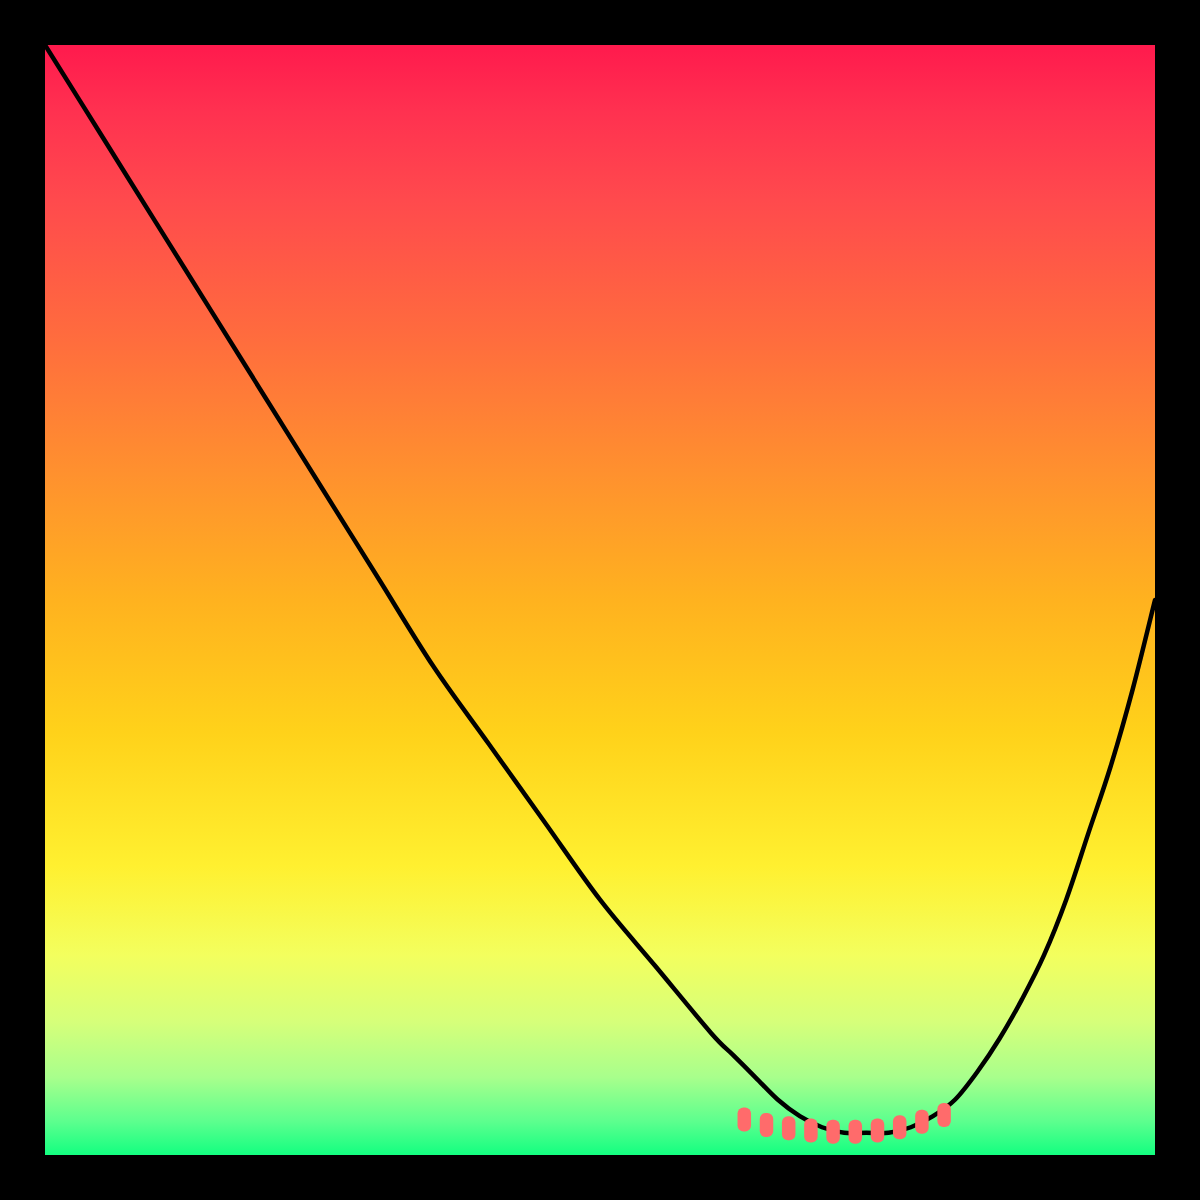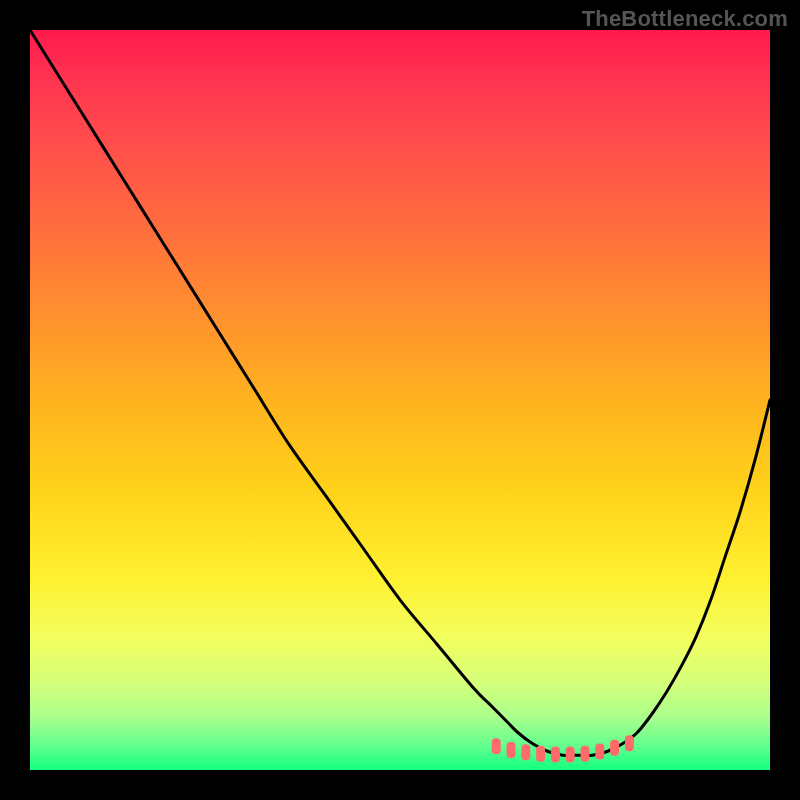--- a/index.html
+++ b/index.html
@@ -56,21 +56,20 @@
   }
   svg.curve {
     position: absolute;
     inset: 0;
   }
 </style>
 </head>
 <body>
 
 <div class="frame">
-  <div class="watermark">TheBottleneck.com</div>
 
   <div class="plot">
     <div class="gradient"></div>
     <svg class="curve" viewBox="0 0 740 740" preserveAspectRatio="none">
       <g id="curve-group">
           <path d="M 0.00 0.00 C 6.17 9.87, 24.67 39.47, 37.00 59.20 C 49.33 78.93, 61.67 98.67, 74.00 118.40 C 86.33 138.13, 98.67 157.87, 111.00 177.60 C 123.33 197.33, 135.67 217.07, 148.00 236.80 C 160.33 256.53, 172.67 276.27, 185.00 296.00 C 197.33 315.73, 209.67 335.47, 222.00 355.20 C 234.33 374.93, 246.67 395.90, 259.00 414.40 C 271.33 432.90, 283.67 448.93, 296.00 466.20 C 308.33 483.47, 320.67 500.73, 333.00 518.00 C 345.33 535.27, 357.67 553.77, 370.00 569.80 C 382.33 585.83, 394.67 599.40, 407.00 614.20 C 419.33 629.00, 435.37 648.73, 444.00 658.60 C 452.63 668.47, 453.87 668.47, 458.80 673.40 C 463.73 678.33, 468.67 683.27, 473.60 688.20 C 478.53 693.13, 483.47 698.68, 488.40 703.00 C 493.33 707.32, 498.27 711.02, 503.20 714.10 C 508.13 717.18, 513.07 719.65, 518.00 721.50 C 522.93 723.35, 527.87 724.58, 532.80 725.20 C 537.73 725.82, 542.67 725.20, 547.60 725.20 C 552.53 725.20, 557.47 725.82, 562.40 725.20 C 567.33 724.58, 572.27 723.35, 577.20 721.50 C 582.13 719.65, 587.07 717.18, 592.00 714.10 C 596.93 711.02, 601.87 707.93, 606.80 703.00 C 611.73 698.07, 616.67 691.28, 621.60 684.50 C 626.53 677.72, 631.47 670.32, 636.40 662.30 C 641.33 654.28, 646.27 645.65, 651.20 636.40 C 656.13 627.15, 661.07 617.90, 666.00 606.80 C 670.93 595.70, 675.87 583.37, 680.80 569.80 C 685.73 556.23, 690.67 540.20, 695.60 525.40 C 700.53 510.60, 705.47 497.03, 710.40 481.00 C 715.33 464.97, 720.27 447.70, 725.20 429.20 C 730.13 410.70, 737.53 379.87, 740.00 370.00 " fill="none" stroke="#000000" stroke-width="3" stroke-linecap="round" stroke-linejoin="round"></path>
         </g>
       <g id="marker-group">
           <rect x="461.70" y="708.32" width="9" height="16" rx="4" ry="4" fill="#ff6b6b"></rect>
           <rect x="476.50" y="712.02" width="9" height="16" rx="4" ry="4" fill="#ff6b6b"></rect>

